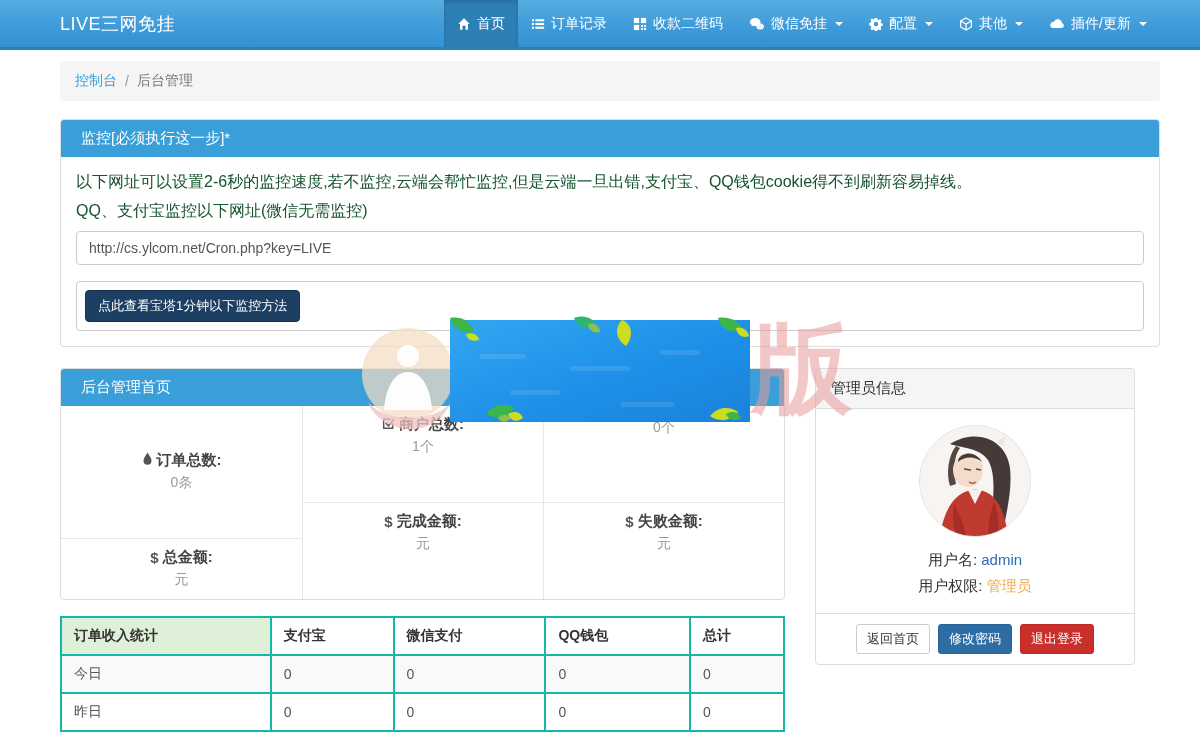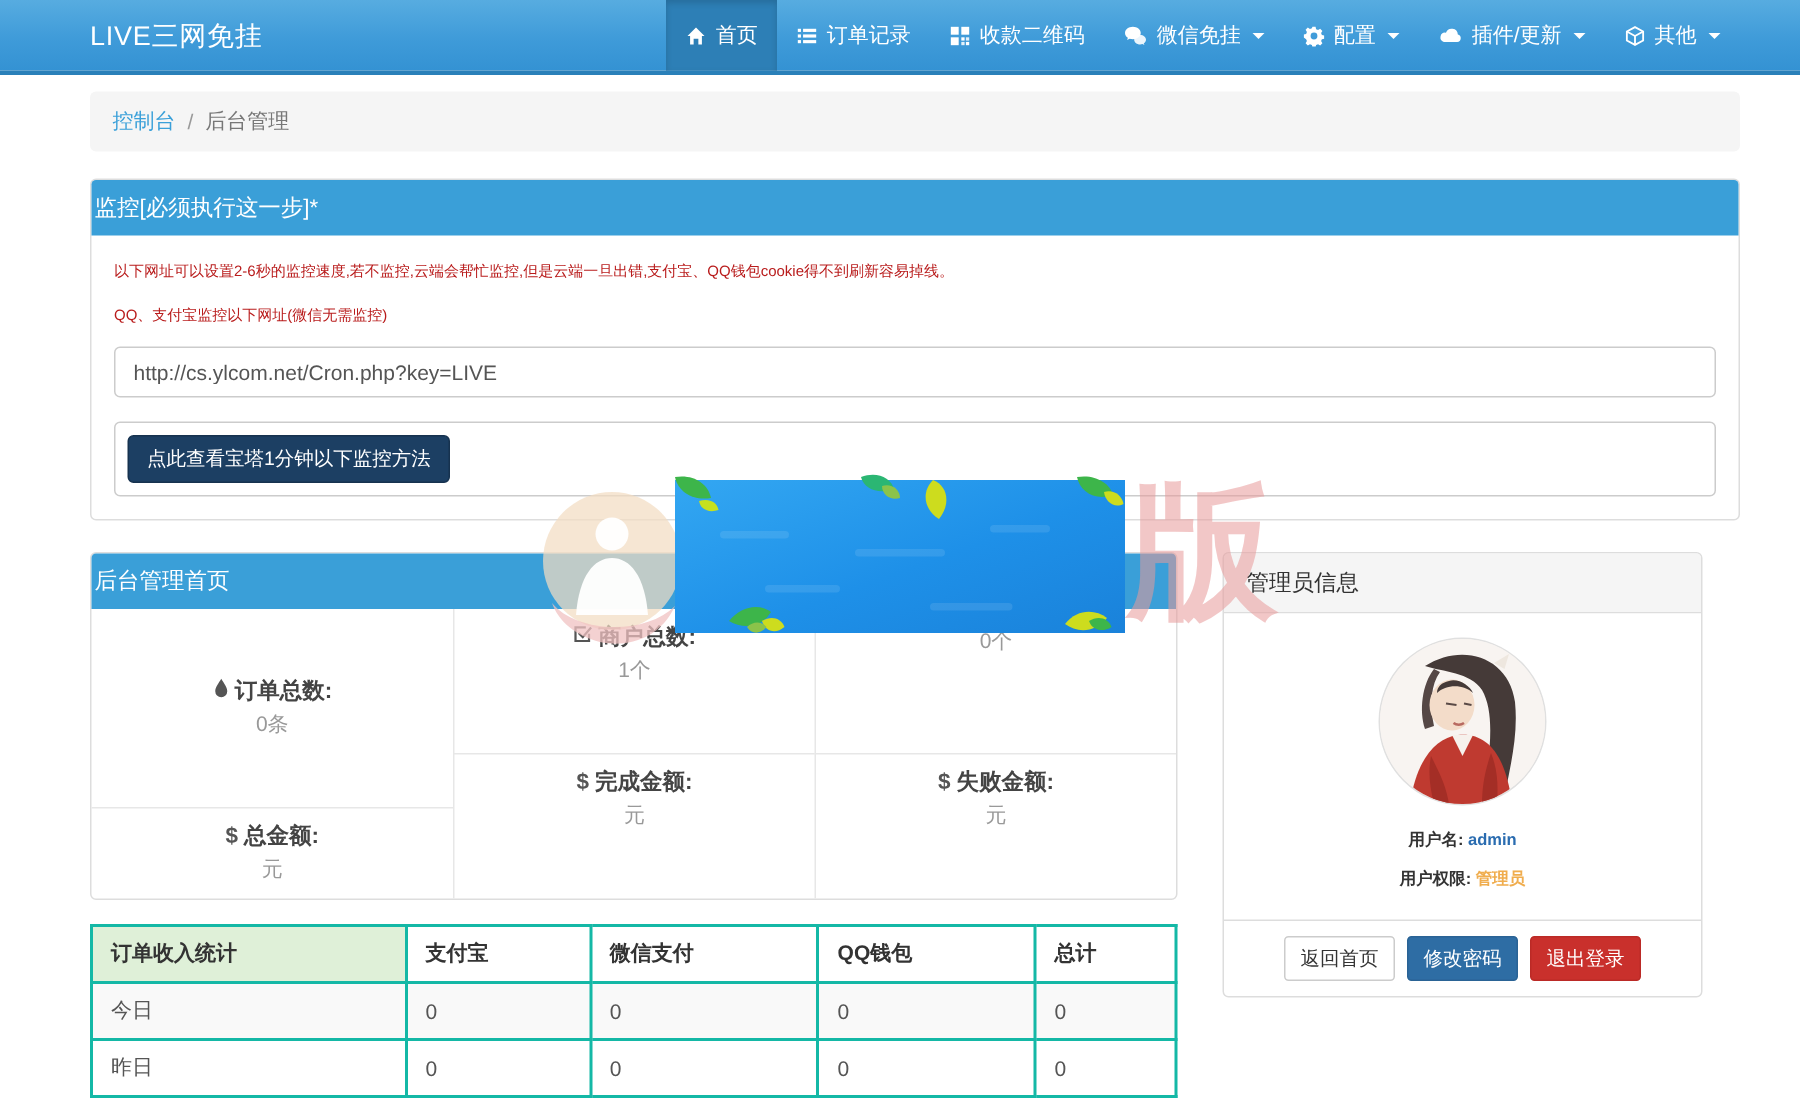--- a/index.html
+++ b/index.html
@@ -21,28 +21,28 @@
   
   .container { position:relative; margin-left:60px; width:1100px; }
 
   .breadcrumb { margin-top:11px; background:#f5f5f5; border-radius:4px; padding:11px 15px;
     font-size:14px; color:#999; display:flex; gap:8px; align-items:center; }
   .breadcrumb .bc-link { color:#3aa0d9; text-decoration:none; cursor:pointer; }
   .breadcrumb .bc-current { color:#777; }
 
   
   .panel { border:1px solid #ddd; border-radius:4px; background:#fff; }
-  .panel-heading-blue { background:#3a9fd8; color:#fff; font-size:15px; padding:9px 2px;
+  .panel-heading-blue { background:#3a9fd8; color:#fff; font-size:15px; padding:9px 20px;
     border-radius:3px 3px 0 0; }
   .panel-heading-gray { background:#f5f5f5; color:#333; font-size:15px; padding:10px 15px;
     border-bottom:1px solid #ddd; border-radius:3px 3px 0 0; }
 
   .monitor-panel { margin-top:18px; }
   .monitor-body { padding:14px 15px 15px; }
-  .monitor-body p { font-size:10px; color:#b91c1c; line-height:21px; }
+  .monitor-body p { font-size:16px; color:#14532d; line-height:21px; }
   .monitor-body p + p { margin-top:8px; }
   .url-input { margin-top:10px; width:100%; height:34px; padding:6px 12px; font-size:14px; color:#555;
     border:1px solid #ccc; border-radius:4px; background:#fff; outline:none;
     font-family:"Liberation Sans","DejaVu Sans",sans-serif; }
   .help-box { margin-top:16px; border:1px solid #ccc; border-radius:4px; padding:8px; }
   .btn-dark { display:inline-block; background:#1c3f63; color:#fff; font-size:13px; padding:6px 12px;
     border:1px solid #16324f; border-radius:4px; cursor:pointer;
     font-family:"Liberation Sans","DejaVu Sans",sans-serif; }
 
   
@@ -63,21 +63,21 @@
   table.income th { color:#333; font-weight:bold; background:#fff; }
   table.income th.green { background:#dff0d8; }
   table.income td { color:#555; }
   table.income tr.striped td { background:#f9f9f9; }
   .w1{width:29%;} .w2{width:17%;} .w3{width:21%;margin-top:48px;} .w4{width:20%;} .w5{width:13%;}
 
   
   .admin-body { padding:12px 15px 14px; text-align:center; }
   .avatar { width:112px; height:112px; border-radius:50%; border:1px solid #e0e0e0; margin:4px auto 10px;
     overflow:hidden; background:#f8f4f0; }
-  .admin-line { font-size:11px; color:#333; line-height:26px;font-weight:bold; }
+  .admin-line { font-size:15px; color:#333; line-height:26px; }
   .admin-link { color:#2a6cb0; text-decoration:none; cursor:pointer; }
   .admin-role { color:#f0ad4e; }
   .admin-footer { border-top:1px solid #ddd; padding:10px; display:flex; justify-content:center; gap:8px; }
   .btn { font-size:13px; padding:5px 10px; border-radius:3px; cursor:pointer; border:1px solid transparent;
     font-family:"Liberation Sans","DejaVu Sans",sans-serif; }
   .btn-default { background:#fff; border-color:#ccc; color:#333; }
   .btn-primary { background:#2e6da4; border-color:#2a6395; color:#fff; }
   .btn-danger { background:#c9302c; border-color:#bb2a26; color:#fff; }
 
   
@@ -164,38 +164,38 @@
             <svg width="14" height="14" viewBox="0 0 16 16">
               <path fill="#fff" fill-rule="evenodd" d="M6.8 1h2.4l.4 1.8 1.5.6 1.6-1 1.7 1.7-1 1.6.6 1.5 1.8.4v2.4l-1.8.4-.6 1.5 1 1.6-1.7 1.7-1.6-1-1.5.6-.4 1.8H6.8l-.4-1.8-1.5-.6-1.6 1-1.7-1.7 1-1.6-.6-1.5L.2 9.2V6.8L2 6.4l.6-1.5-1-1.6 1.7-1.7 1.6 1 1.5-.6zM8 5.4A2.6 2.6 0 1 0 8 10.6 2.6 2.6 0 0 0 8 5.4z"></path>
             </svg>
           </span>
         <span>配置</span>
         <span class="caret"></span>
       </div>
 
       <div class="nav-item">
         <span>
-            <svg width="16" height="12" viewBox="0 0 18 13">
-              <path fill="#fff" d="M14.5 5.3A4.6 4.6 0 0 0 5.6 4 3.6 3.6 0 0 0 4 11h10a2.9 2.9 0 0 0 .5-5.7z"></path>
-            </svg>
-          </span>
-        <span>插件/更新</span>
-        <span class="caret"></span>
-      </div>
-
-      <div class="nav-item">
-        <span>
             <svg width="14" height="14" viewBox="0 0 16 16">
               <g fill="none" stroke="#fff" stroke-width="1.4">
                 <path d="M8 1.2 14.2 4.6v6.8L8 14.8 1.8 11.4V4.6z"></path>
                 <path d="M1.8 4.6 8 8l6.2-3.4M8 8v6.8"></path>
               </g>
             </svg>
           </span>
         <span>其他</span>
+        <span class="caret"></span>
+      </div>
+
+      <div class="nav-item">
+        <span>
+            <svg width="16" height="12" viewBox="0 0 18 13">
+              <path fill="#fff" d="M14.5 5.3A4.6 4.6 0 0 0 5.6 4 3.6 3.6 0 0 0 4 11h10a2.9 2.9 0 0 0 .5-5.7z"></path>
+            </svg>
+          </span>
+        <span>插件/更新</span>
         <span class="caret"></span>
       </div>
 
     </div>
   </div>
 
   <div class="container">
 
     <div class="breadcrumb">
       <a class="bc-link">控制台</a>

